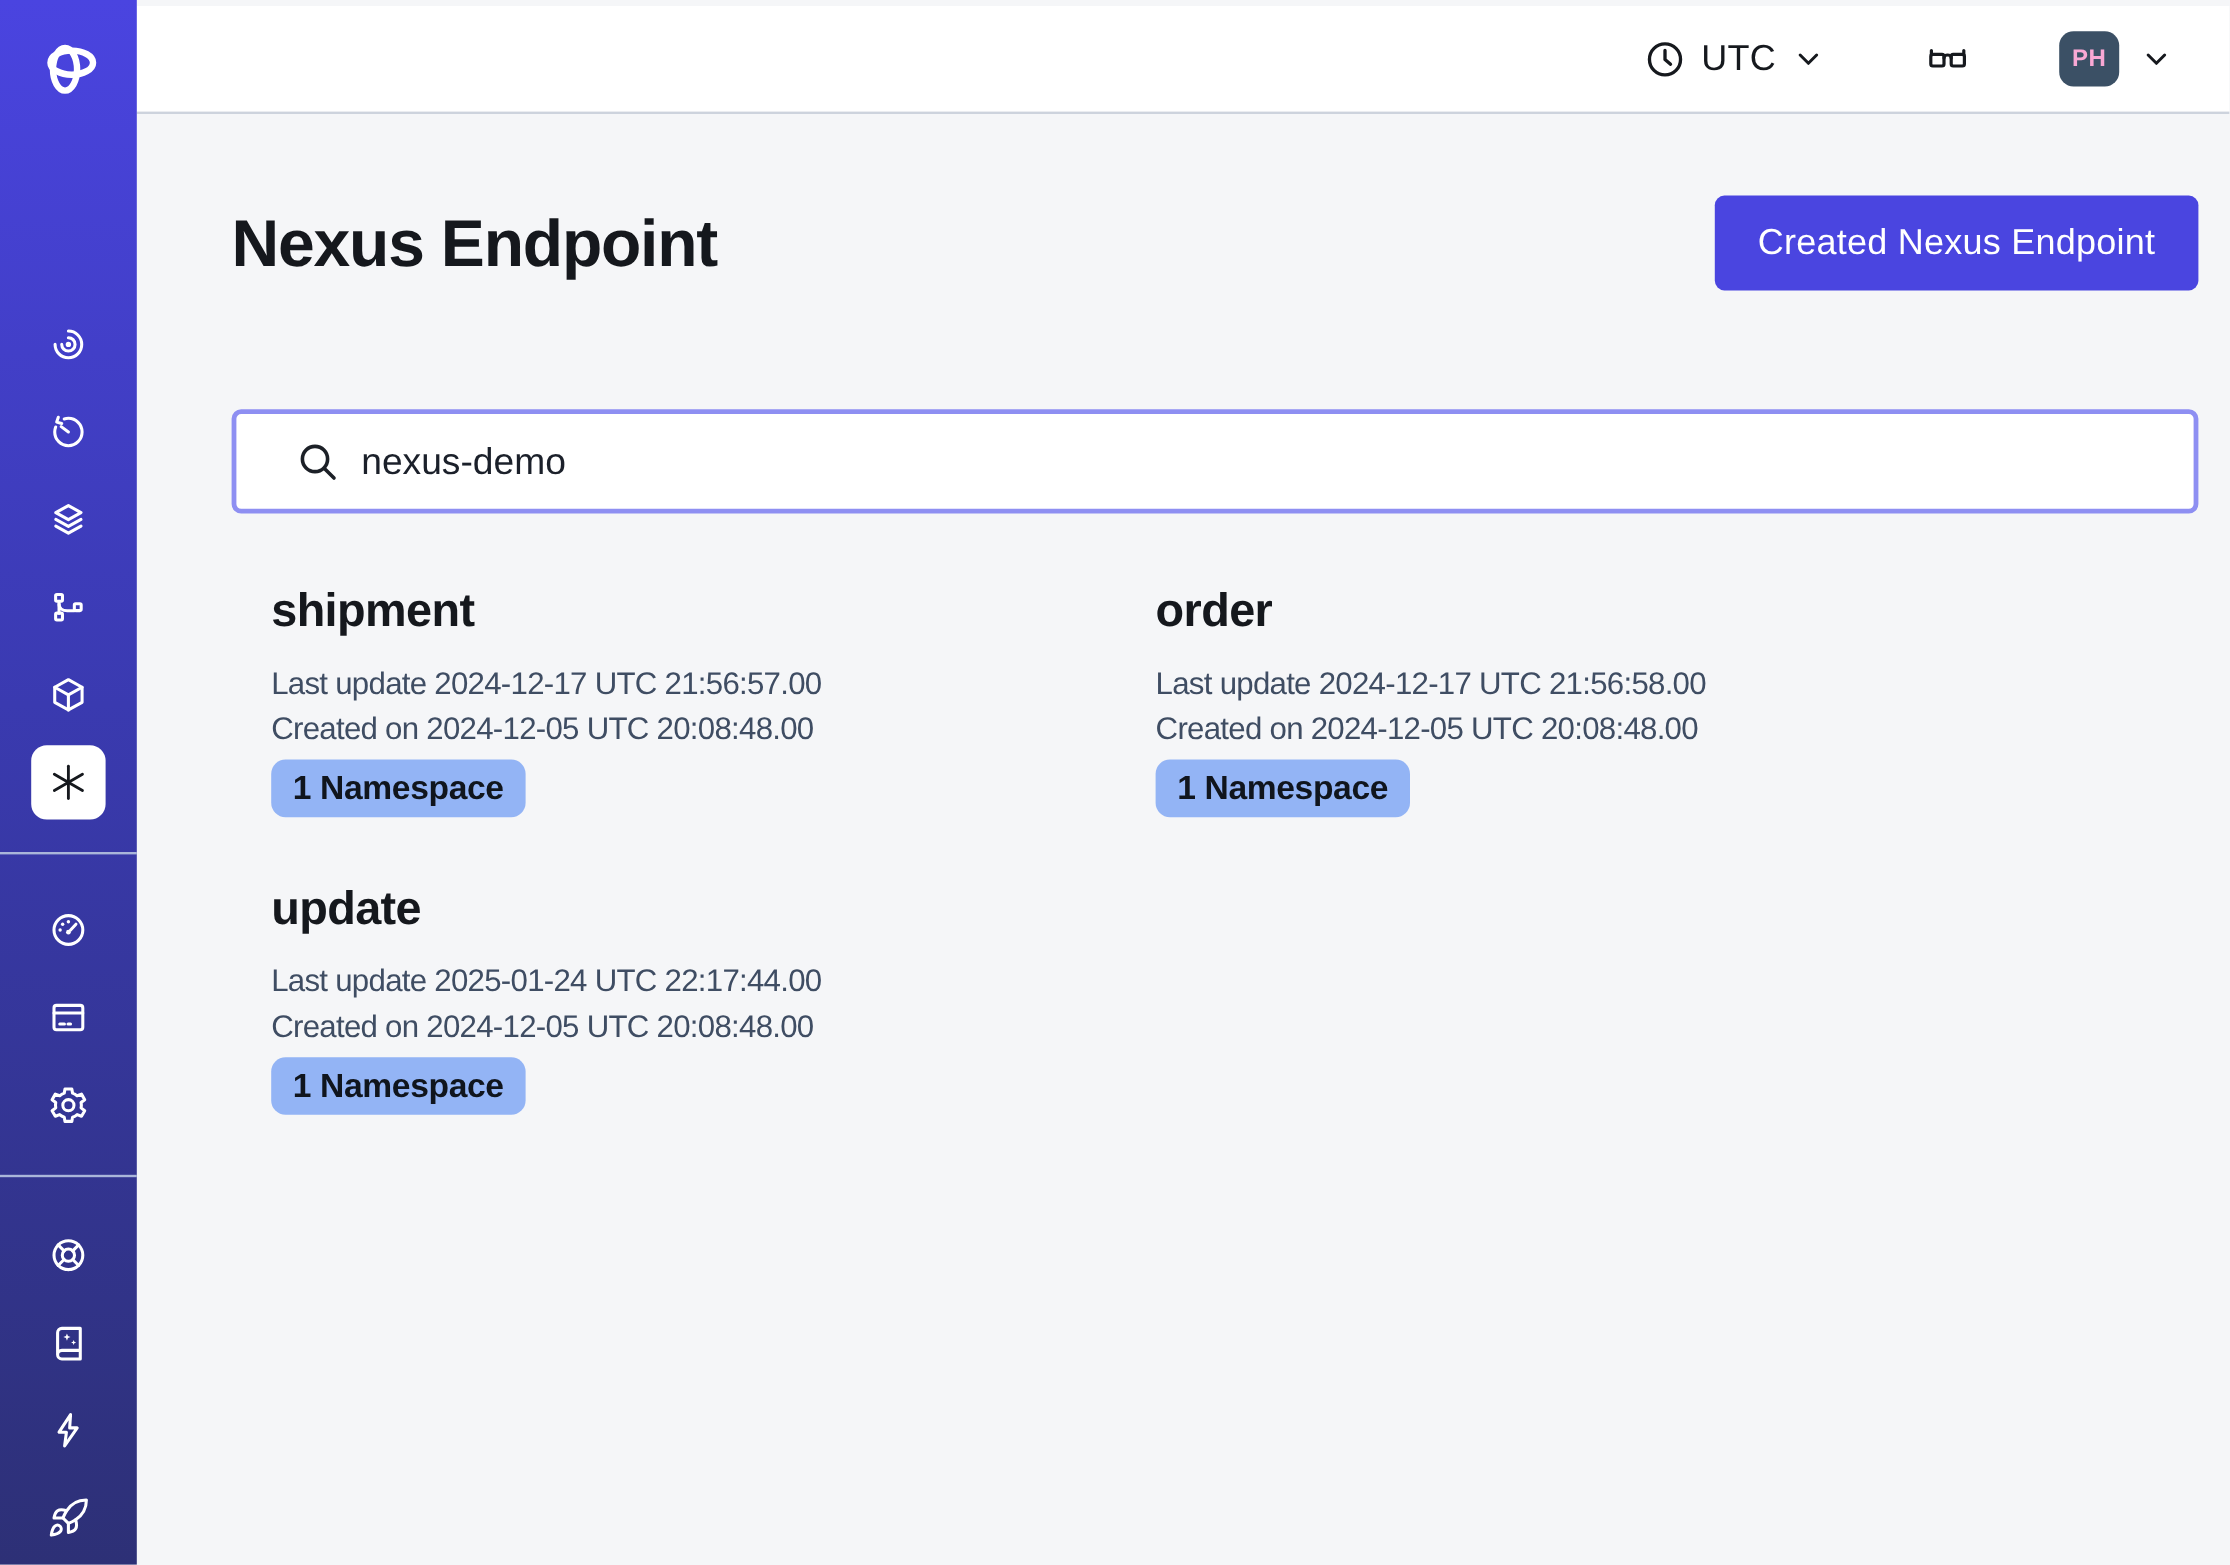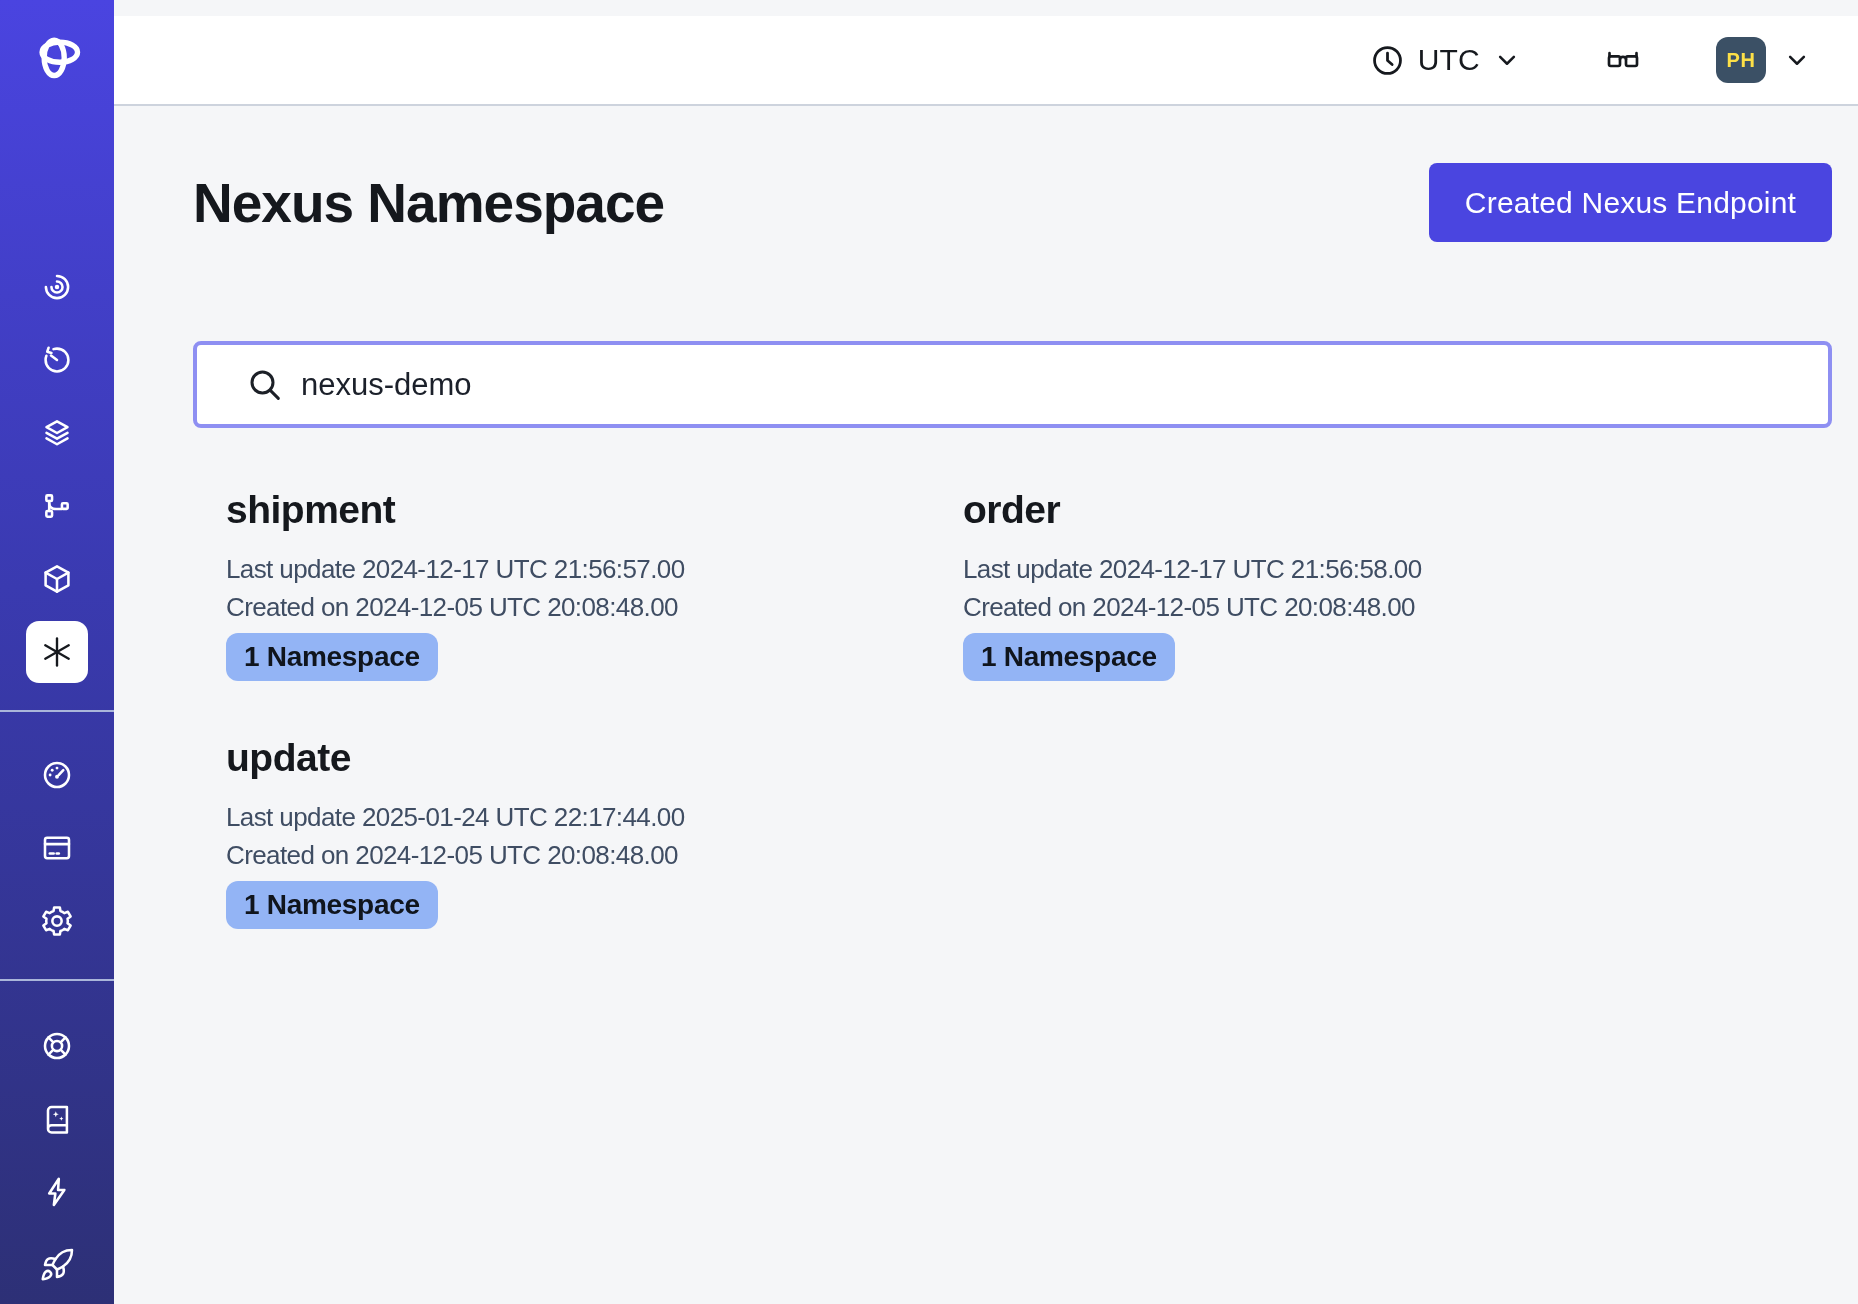--- a/index.html
+++ b/index.html
@@ -33,32 +33,32 @@
   .ng2{margin-top:26px;}
   .ng3{margin-top:28px;}
   .nav-item{height:73px;width:100%;display:flex;align-items:center;justify-content:center;cursor:pointer;}
   .nav-item svg{width:36px;height:36px;}
   .nav-tile{width:62px;height:62px;background:#fff;border-radius:13px;display:flex;align-items:center;justify-content:center;color:var(--icon-dark);}
   .nav-tile svg{width:38px;height:38px;stroke-width:1.5;}
   .side-divider{margin-top:22px;width:114px;height:2px;background:var(--sidebar-divider);}
 
   
   .topbar{
-    position:absolute;left:114px;top:16px;right:0;height:90px;background:var(--topbar-bg);
+    position:absolute;left:114px;top:5px;right:0;height:90px;background:var(--topbar-bg);
     border-bottom:2px solid var(--topbar-border);
     display:flex;align-items:center;justify-content:flex-end;padding-right:46px;z-index:2;
   }
   .tz-group{display:flex;align-items:center;gap:12px;cursor:pointer;color:var(--icon-dark);}
   .tz-group svg.clock{width:37px;height:37px;stroke-width:1.8;}
   .tz-label{font-size:30px;font-weight:500;letter-spacing:.2px;}
   .chev{width:30px;height:30px;stroke-width:2;color:var(--icon-dark);}
   .glasses-btn{margin-left:78px;cursor:pointer;color:var(--icon-dark);}
   .glasses-btn svg{width:46px;height:40px;stroke-width:1.6;}
   .user-group{margin-left:70px;display:flex;align-items:center;gap:16px;cursor:pointer;}
-  .avatar{width:50px;height:46px;border-radius:12px;background:var(--avatar-bg);color:#fde047;
+  .avatar{width:50px;height:46px;border-radius:12px;background:var(--avatar-bg);color:#f9a8d4;
     display:flex;align-items:center;justify-content:center;font-size:20px;font-weight:600;letter-spacing:.5px;}
 
   
   .main{position:absolute;left:114px;top:92px;right:0;bottom:0;padding:71px 26px 0 79px;}
   .page-head{display:flex;align-items:center;justify-content:space-between;height:79px;}
   .page-title{margin:0;font-size:55px;font-weight:700;letter-spacing:-1px;color:var(--heading-text);}
   .create-btn{
     width:403px;height:79px;background:var(--accent);color:#fff;border:none;border-radius:8px;
     font-size:30px;font-weight:500;font-family:inherit;letter-spacing:.2px;cursor:pointer;
   }
@@ -250,21 +250,21 @@
   <div class="user-group">
     <span class="avatar">PH</span>
     <svg class="ic chev" viewBox="0 0 24 24">
       <path d="M6.5 9.5 12 15 17.5 9.5"></path>
     </svg>
   </div>
 </header>
 
 <main class="main">
   <div class="page-head">
-    <h1 class="page-title">Nexus Namespace</h1>
+    <h1 class="page-title">Nexus Endpoint</h1>
     <button class="create-btn">Created Nexus Endpoint</button>
   </div>
 
   <div class="search-wrap">
     <svg class="ic search-icon" viewBox="0 0 24 24">
       <circle cx="10.5" cy="10.5" r="6.3"></circle>
       <path d="M15.2 15.2 20 20"></path>
     </svg>
     <input class="search-input" type="text" value="nexus-demo" style="">
   </div>

